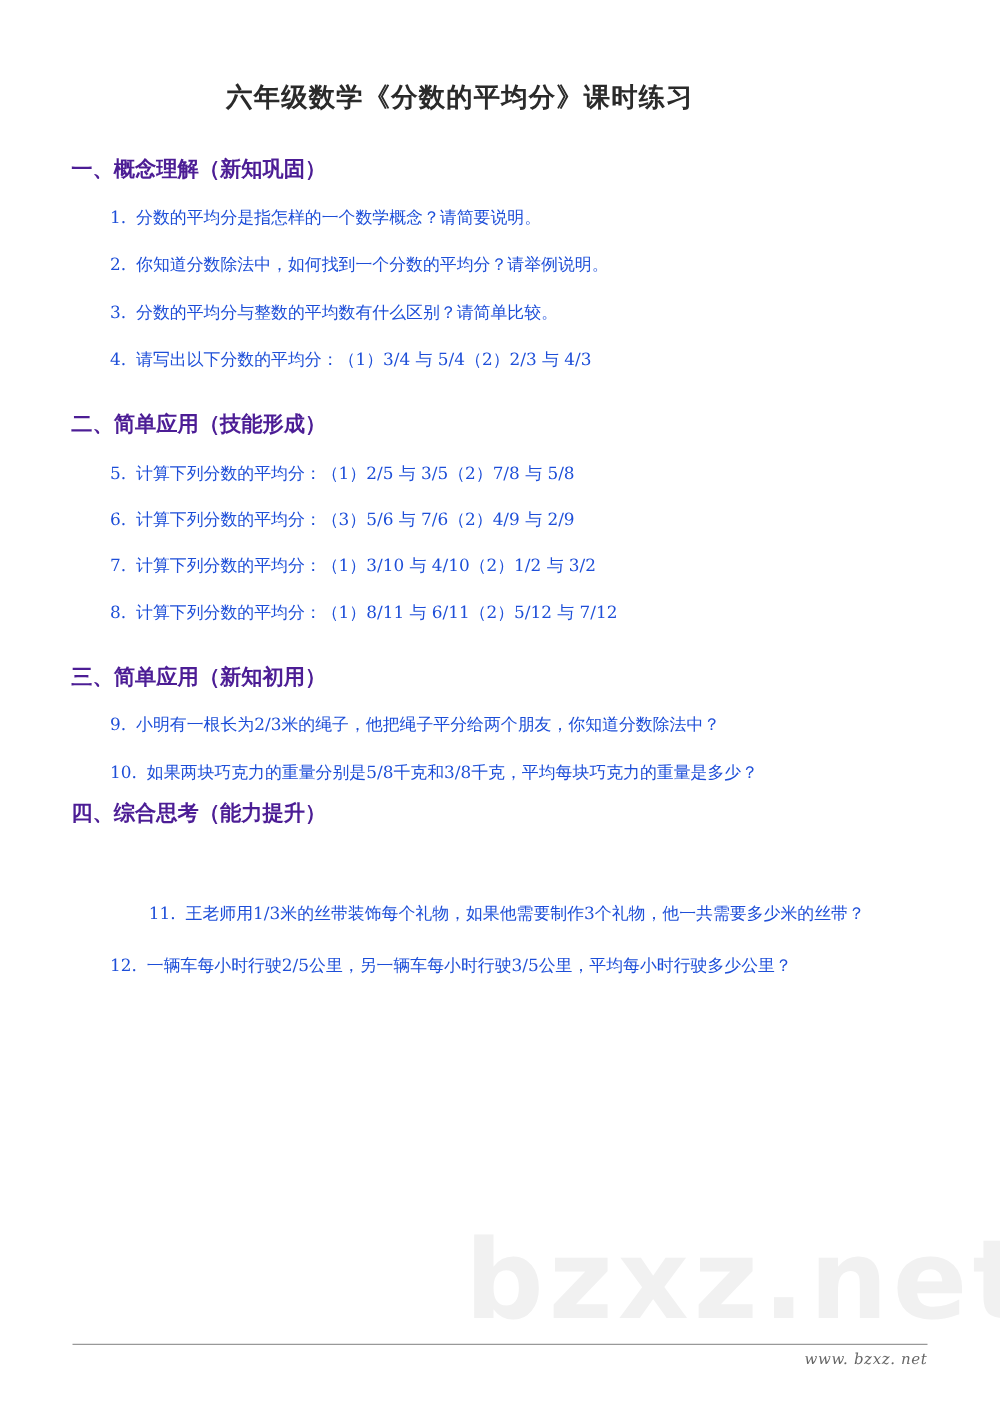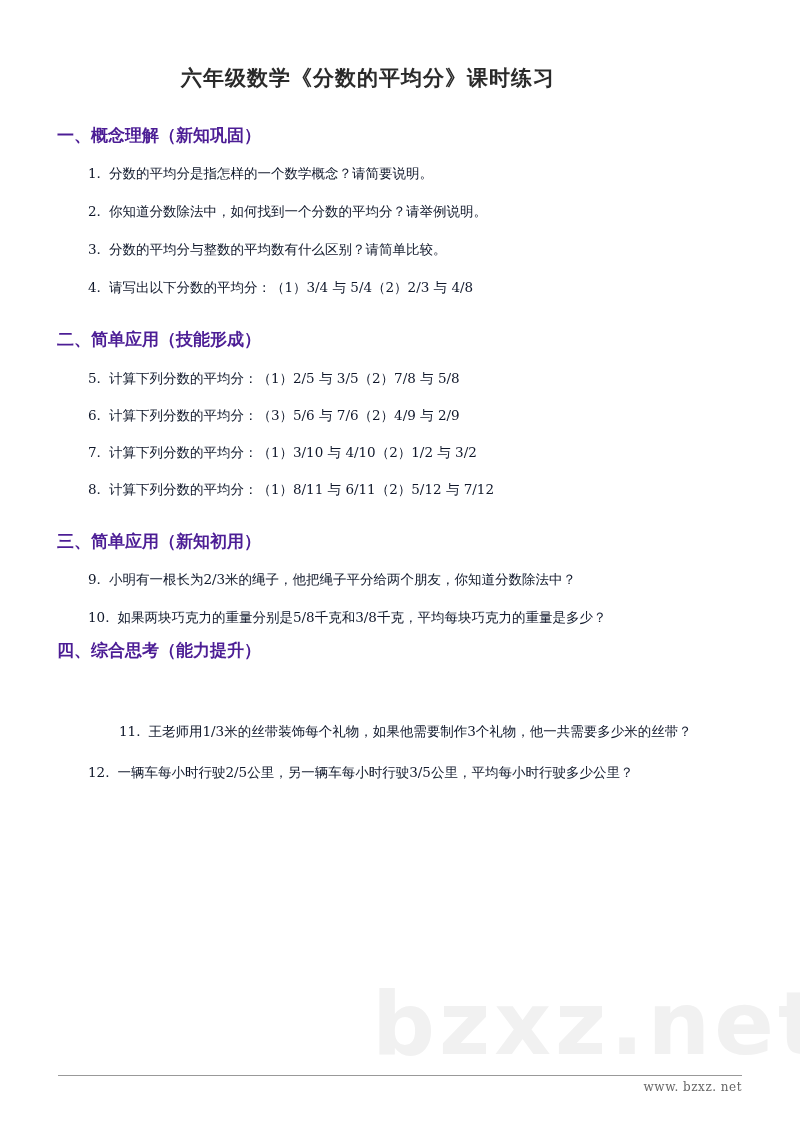--- a/index.html
+++ b/index.html
@@ -3,40 +3,40 @@
 <meta charset="utf-8">
 <style>
   html, body { margin: 0; padding: 0; background: #ffffff; }
   body { width: 800px; height: 1130px; position: relative; overflow: hidden;
          font-family: "DejaVu Serif", "Liberation Serif", serif; color: #333; }
   .title { position: absolute; top: 64px; left: 0; width: 736px; text-align: center;
            font-family: "DejaVu Sans", "Liberation Sans", sans-serif;
            font-size: 21px; font-weight: bold; color: #2a2a2a; letter-spacing: 1px; }
   .sec { position: absolute; left: 57px; font-family: "DejaVu Sans", "Liberation Sans", sans-serif;
          font-size: 17px; font-weight: bold; color: #4c1d95; }
-  .q { position: absolute; font-size: 13.5px; color: #0f172a; white-space: nowrap; }
+  .q { position: absolute; font-size: 13.5px; color: #1d4ed8; white-space: nowrap; }
   .q .num { display: inline-block; margin-right: 8px; }
   .q.wrap { white-space: normal; width: 690px; line-height: 27px; }
   .rule { position: absolute; left: 58px; top: 1075px; width: 684px; height: 0;
           border-top: 1.5px solid #999; }
-  .footer { position: absolute; right: 58px; top: 1080px; font-size: 12px; 
+  .footer { position: absolute; right: 58px; top: 1080px; font-size: 12px; font-style: italic;
             color: #666; letter-spacing: 0.5px; text-align: center; }
   .wm { position: absolute; left: 372px; top: 972px; font-family: "DejaVu Sans", "Liberation Sans", sans-serif;
         font-size: 88px; font-weight: bold; color: #f1f1f1; letter-spacing: 4px; }
 </style>
 </head>
 <body>
 
 <div class="title">六年级数学《分数的平均分》课时练习</div>
 
 <div class="sec" style="top:124px">一、概念理解（新知巩固）</div>
 <div class="q" style="left:88px;top:165px"><span class="num">1.</span><span>分数的平均分是指怎样的一个数学概念？请简要说明。</span></div>
 <div class="q" style="left:88px;top:203px"><span class="num">2.</span><span>你知道分数除法中，如何找到一个分数的平均分？请举例说明。</span></div>
 <div class="q" style="left:88px;top:241px"><span class="num">3.</span><span>分数的平均分与整数的平均数有什么区别？请简单比较。</span></div>
-<div class="q" style="left:88px;top:279px"><span class="num">4.</span><span>请写出以下分数的平均分：（1）3/4 与 5/4（2）2/3 与 4/8</span></div>
+<div class="q" style="left:88px;top:279px"><span class="num">4.</span><span>请写出以下分数的平均分：（1）3/4 与 5/4（2）2/3 与 4/3</span></div>
 
 <div class="sec" style="top:328px">二、简单应用（技能形成）</div>
 <div class="q" style="left:88px;top:370px"><span class="num">5.</span><span>计算下列分数的平均分：（1）2/5 与 3/5（2）7/8 与 5/8</span></div>
 <div class="q" style="left:88px;top:407px"><span class="num">6.</span><span>计算下列分数的平均分：（3）5/6 与 7/6（2）4/9 与 2/9</span></div>
 <div class="q" style="left:88px;top:444px"><span class="num">7.</span><span>计算下列分数的平均分：（1）3/10 与 4/10（2）1/2 与 3/2</span></div>
 <div class="q" style="left:88px;top:481px"><span class="num">8.</span><span>计算下列分数的平均分：（1）8/11 与 6/11（2）5/12 与 7/12</span></div>
 
 <div class="sec" style="top:530px">三、简单应用（新知初用）</div>
 <div class="q" style="left:88px;top:571px"><span class="num">9.</span><span>小明有一根长为2/3米的绳子，他把绳子平分给两个朋友，你知道分数除法中？</span></div>
 <div class="q" style="left:88px;top:609px"><span class="num">10.</span><span>如果两块巧克力的重量分别是5/8千克和3/8千克，平均每块巧克力的重量是多少？</span></div>

